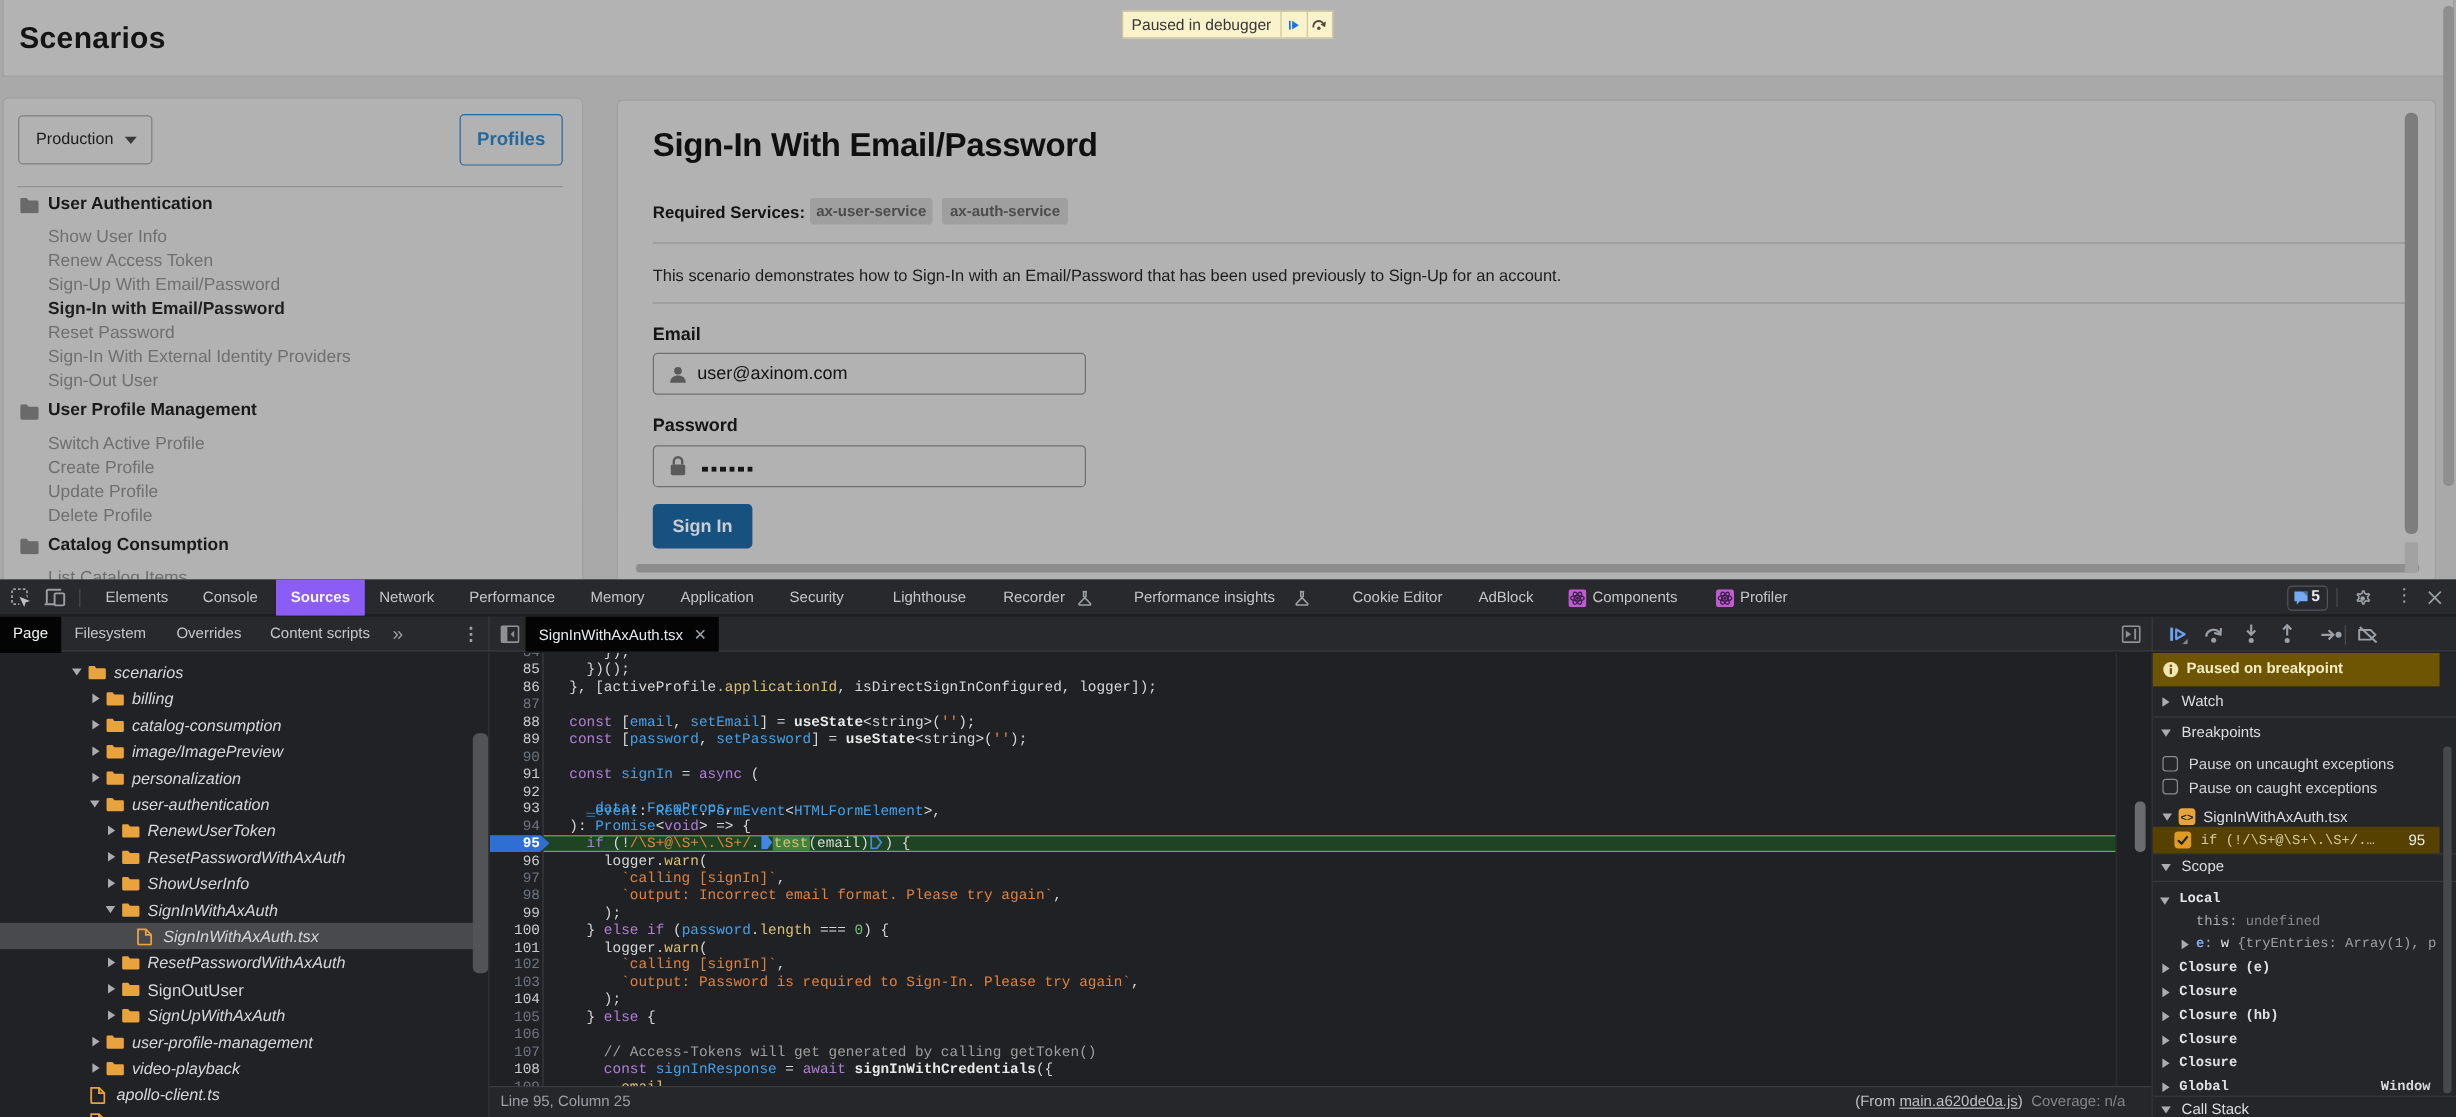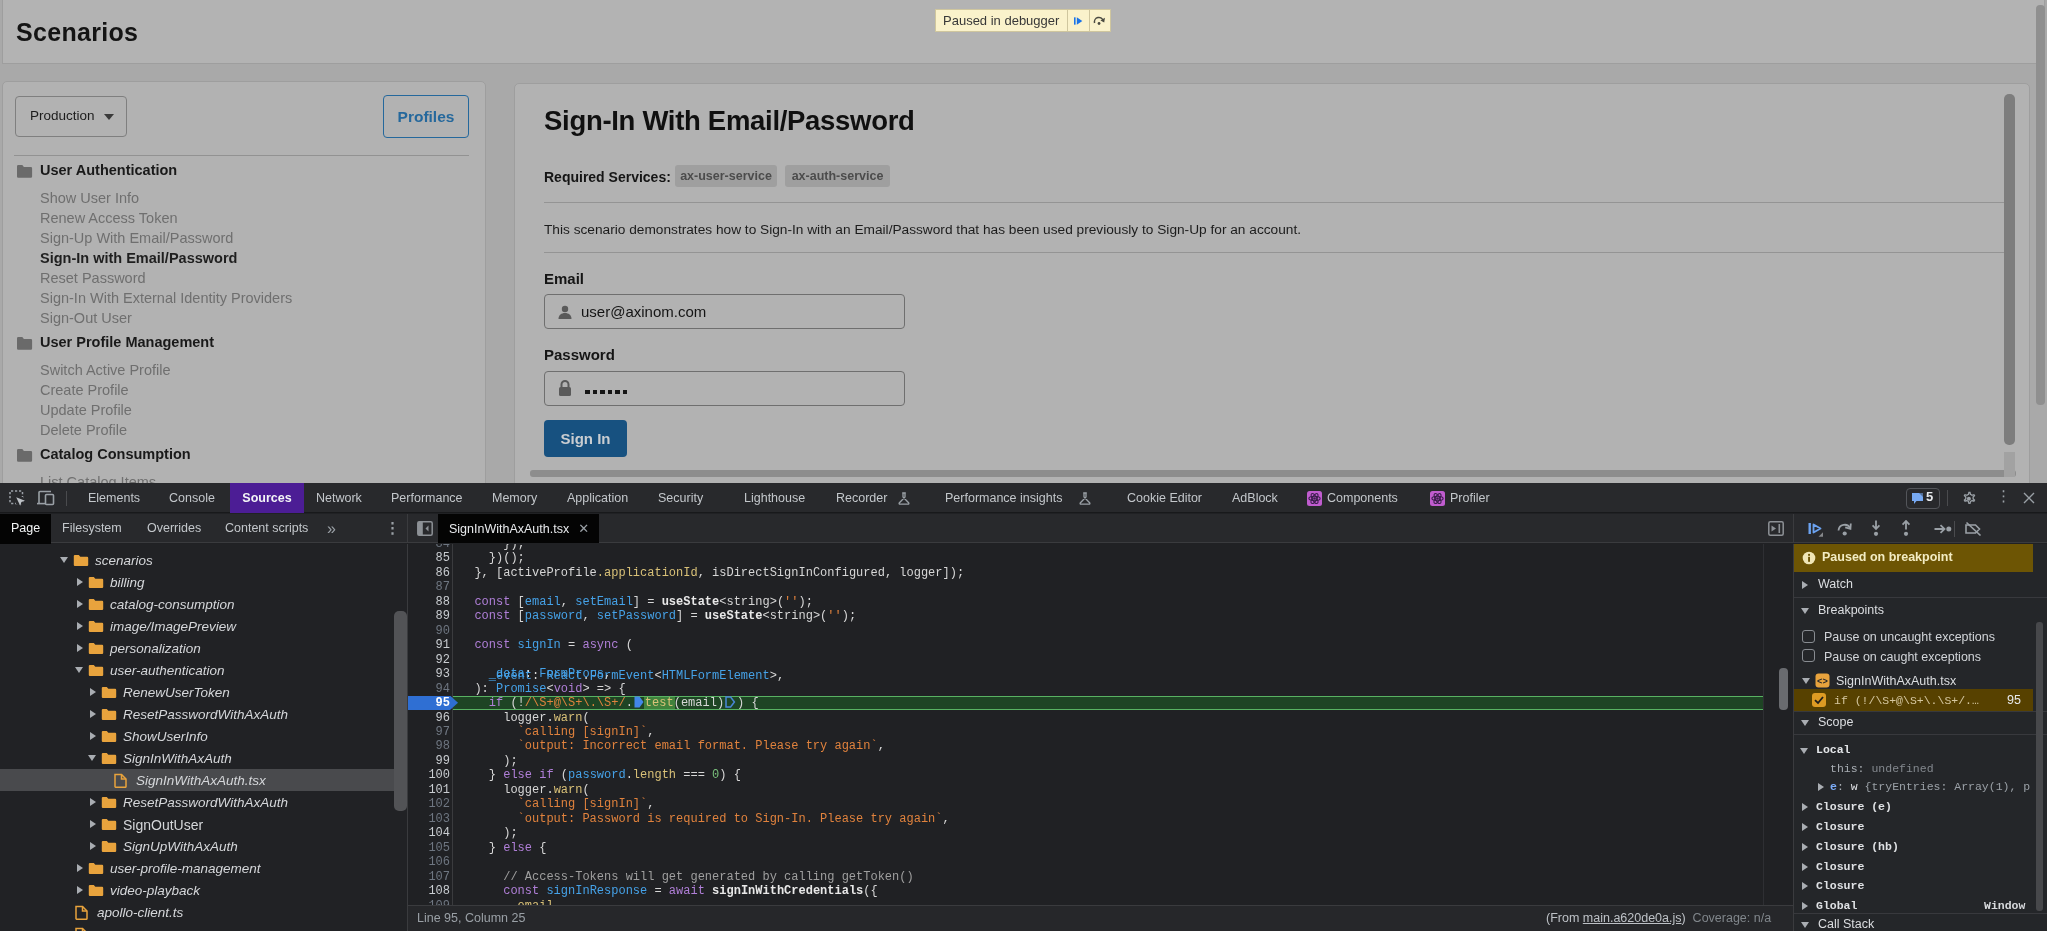--- a/index.html
+++ b/index.html
@@ -118,21 +118,21 @@
       </svg>
 <div class="abs" style="left:66px; top:8px; width:1px; height:15px; background:#4a4b4e;"></div>
 <div class="tt" style="left:88px; color:#c3c7cb;">Elements</div>
 <div class="tt" style="left:169px; color:#c3c7cb;">Console</div>
 <div class="tt" style="left:316px; color:#c3c7cb;">Network</div>
 <div class="tt" style="left:391px; color:#c3c7cb;">Performance</div>
 <div class="tt" style="left:492px; color:#c3c7cb;">Memory</div>
 <div class="tt" style="left:567px; color:#c3c7cb;">Application</div>
 <div class="tt" style="left:658px; color:#c3c7cb;">Security</div>
 <div class="tt" style="left:744px; color:#c3c7cb;">Lighthouse</div>
-<div class="tt" style="left:230px; width:74px; background:#4c1d95; color:#f3f5f6; font-weight:bold; text-align:center;">Sources</div>
+<div class="tt" style="left:230px; width:74px; background:#8b5cf6; color:#f3f5f6; font-weight:bold; text-align:center;">Sources</div>
 <div class="tt" style="left:836px; color:#c3c7cb;">Recorder</div>
 <svg class="abs" style="left:898px; top:9px;" width="12" height="13" viewBox="0 0 12 13">
         <path d="M4.2 1 h3.6 M5 1 v4 L10.8 11 a0.8 0.8 0 0 1 -0.7 1.2 H1.9 A0.8 0.8 0 0 1 1.2 11 L7 5 V1" fill="none" stroke="#9aa0a6" stroke-width="1.3"></path>
       </svg>
       <div class="tt" style="left:945px; color:#c3c7cb;">Performance insights</div>
 <svg class="abs" style="left:1079px; top:9px;" width="12" height="13" viewBox="0 0 12 13">
         <path d="M4.2 1 h3.6 M5 1 v4 L10.8 11 a0.8 0.8 0 0 1 -0.7 1.2 H1.9 A0.8 0.8 0 0 1 1.2 11 L7 5 V1" fill="none" stroke="#9aa0a6" stroke-width="1.3"></path>
       </svg>
       <div class="tt" style="left:1127px; color:#c3c7cb;">Cookie Editor</div>
 <div class="tt" style="left:1232px; color:#c3c7cb;">AdBlock</div>

